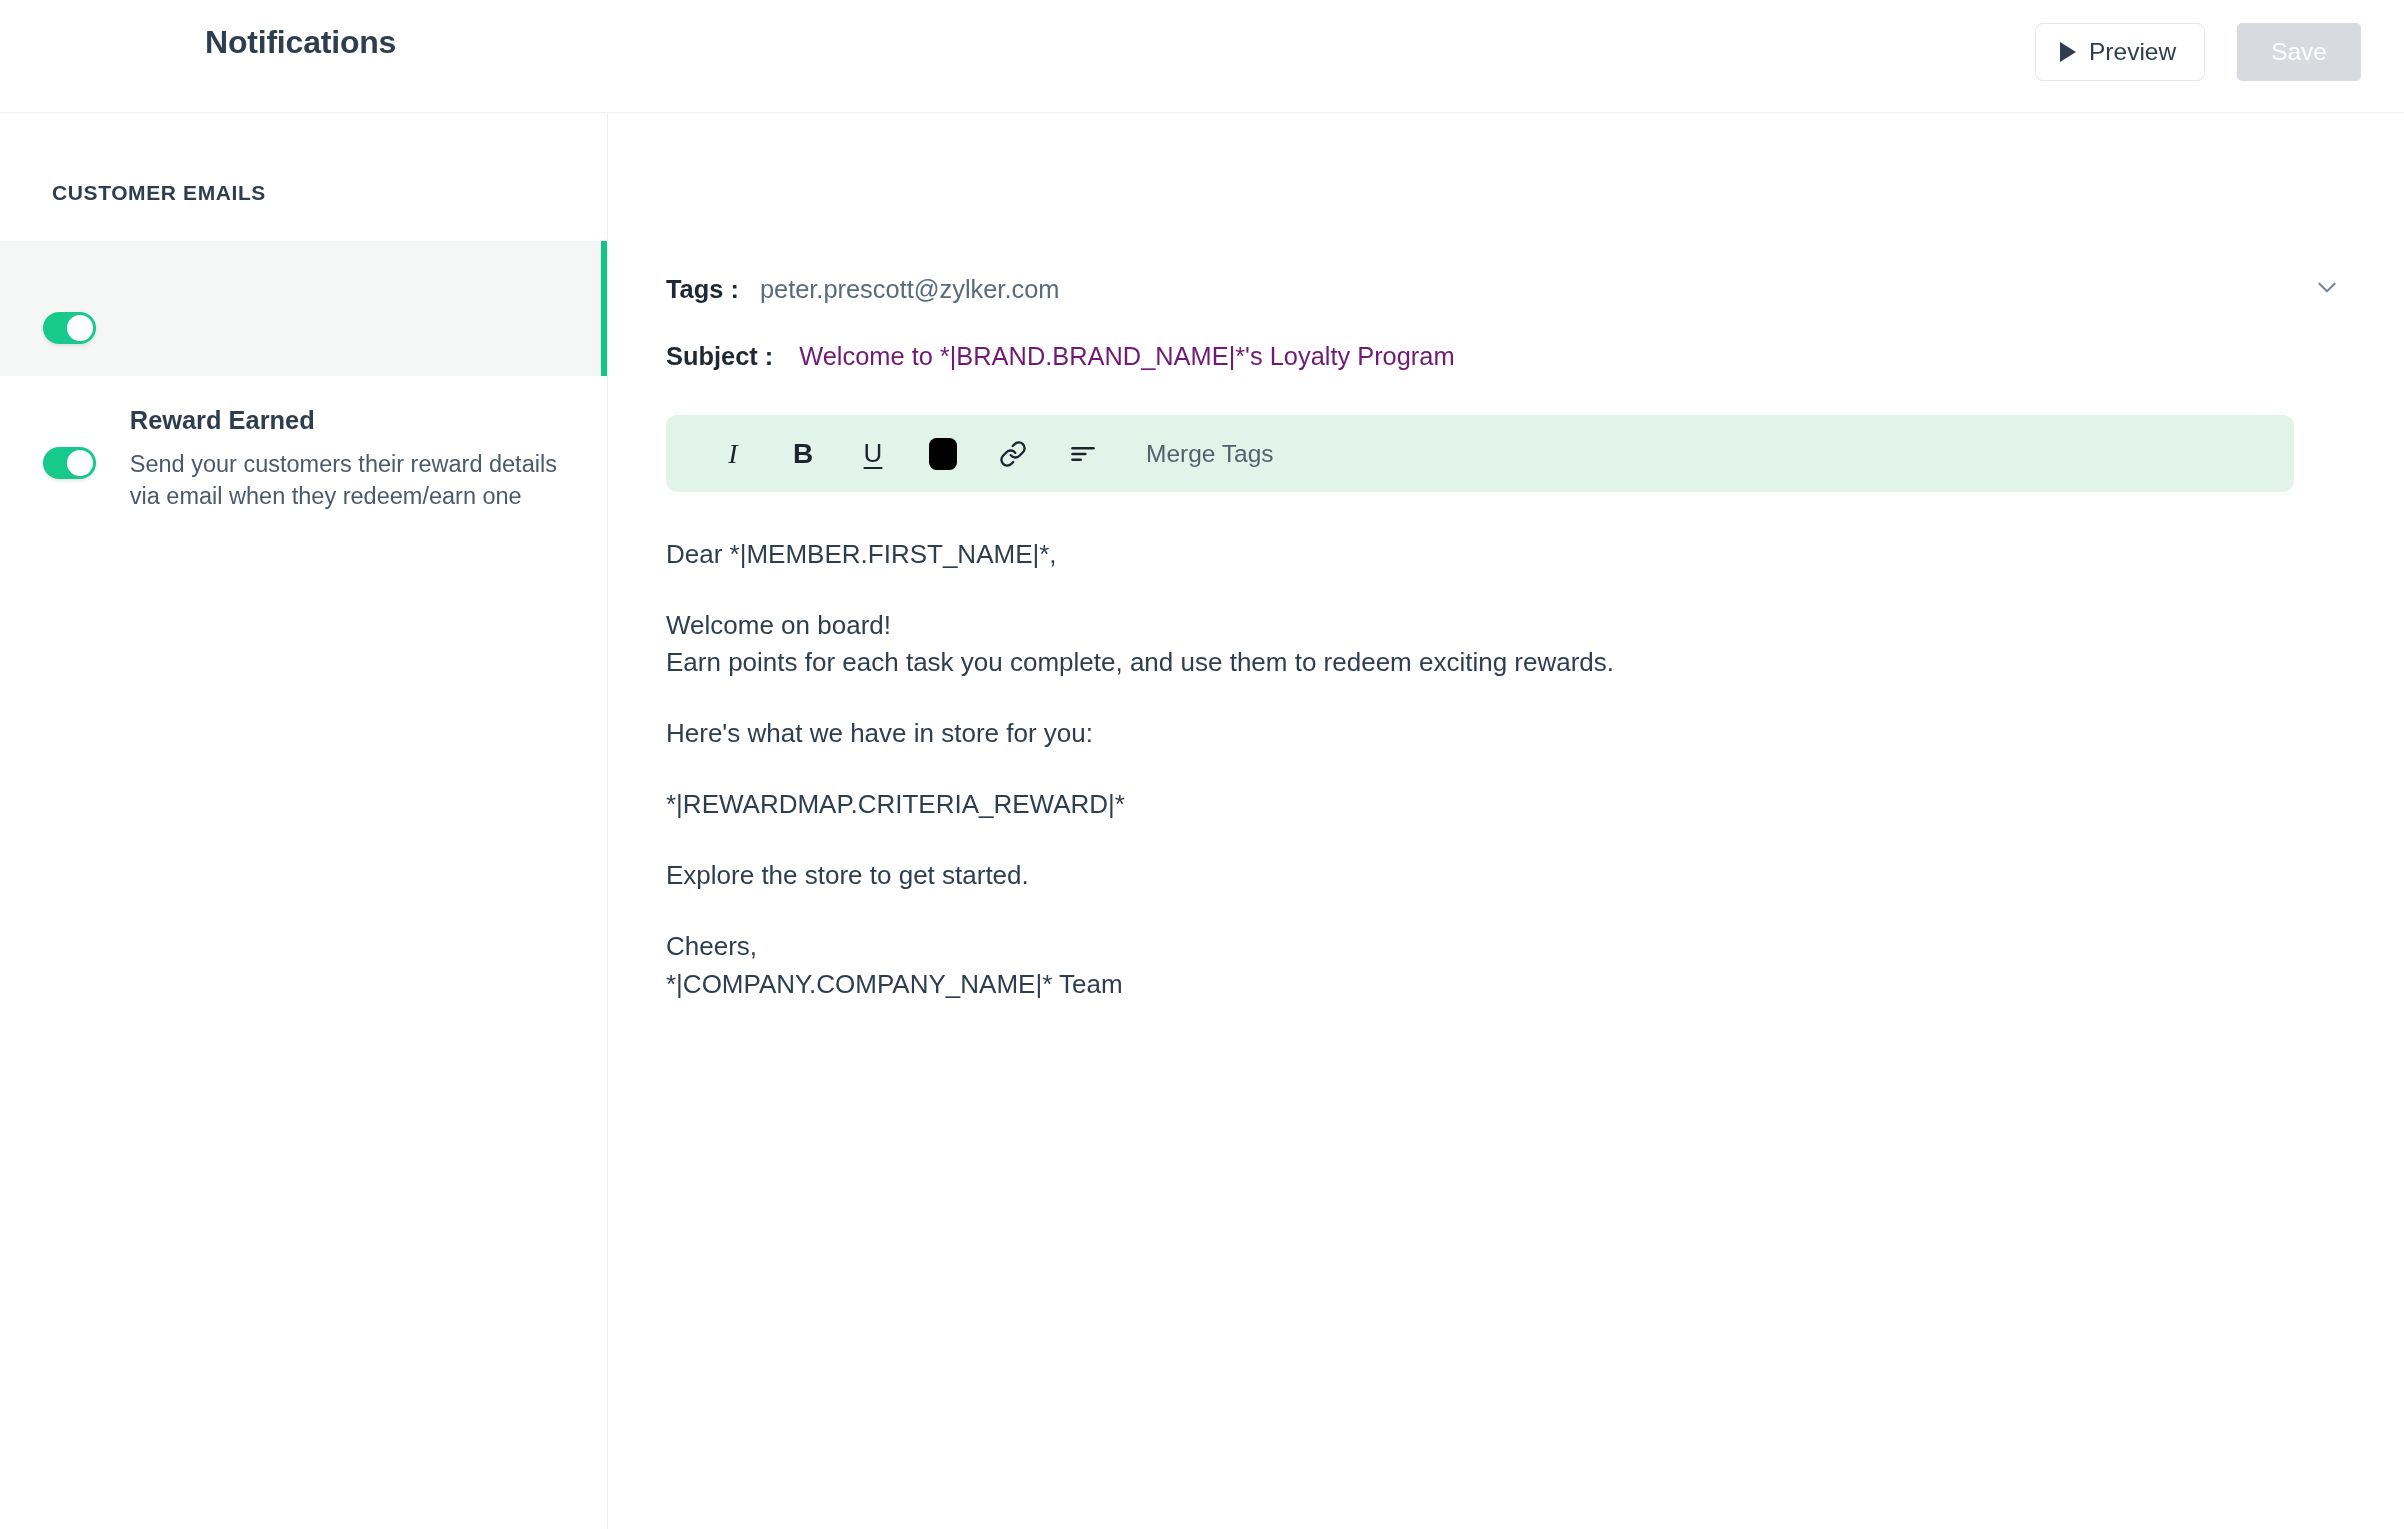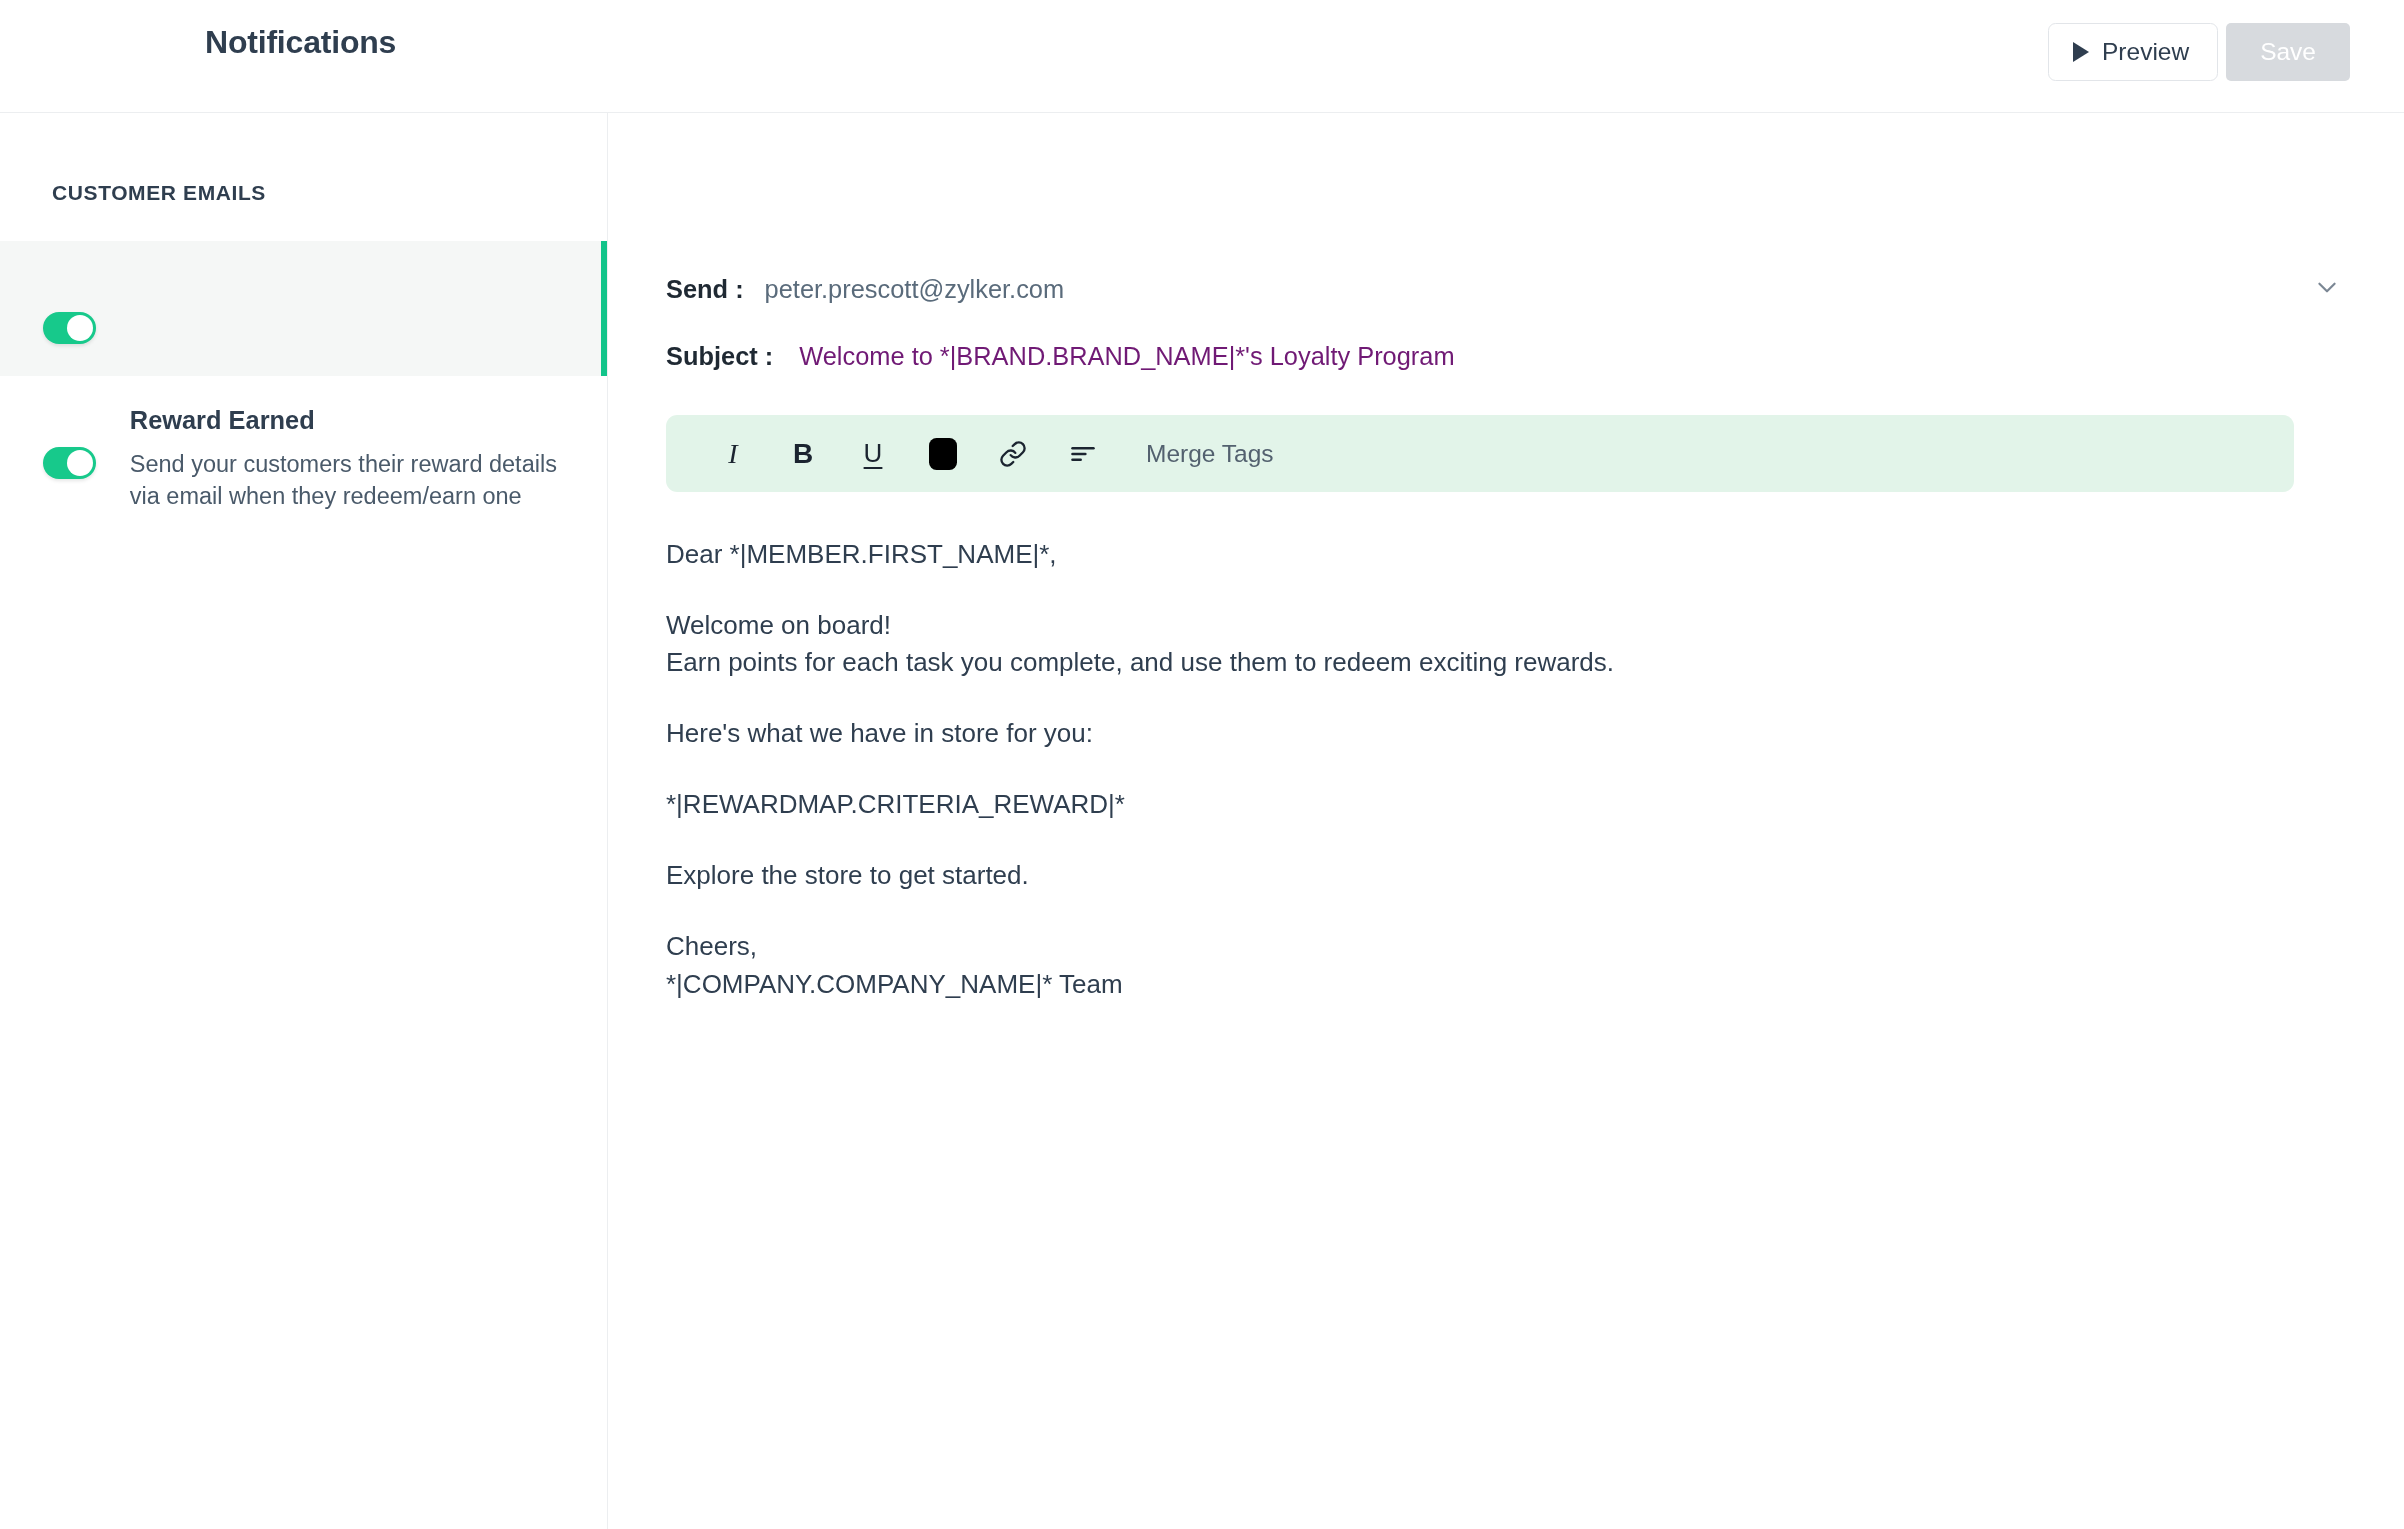--- a/index.html
+++ b/index.html
@@ -38,25 +38,25 @@
     left: 205px;
     top: 24px;
     font-size: 32px;
     font-weight: bold;
     color: #2f3e4f;
     letter-spacing: -0.2px;
   }
 
   .header-actions {
     position: absolute;
-    right: 55px;
+    right: 44px;
     top: 22.6px;
     display: flex;
     align-items: flex-end;
-    gap: 8px;
+    gap: 32px;
   }
 
   .btn-preview {
     display: flex;
     align-items: center;
     gap: 13px;
     height: 58px;
     padding: 0 28px 0 24.5px;
     background: #ffffff;
     border: 0.9px solid #e2e5e9;
@@ -329,21 +329,21 @@
             <div class="email-desc">Send your customers their reward details via email when they redeem/earn one</div>
           </div>
         </div>
 
       </div>
     </div>
 
     <div class="main">
 
       <div class="field-row field-from">
-        <span class="field-label">Send :</span>
+        <span class="field-label">Tags :</span>
         <span class="field-value">peter.prescott@zylker.com</span>
         <span class="chevron-btn">
           <svg width="26" height="26" viewBox="0 0 24 24" fill="none" stroke="#7b8794" stroke-width="2" stroke-linecap="round" stroke-linejoin="round">
             <polyline points="5 9 12 16 19 9"></polyline>
           </svg>
         </span>
       </div>
 
       <div class="field-row field-subject">
         <span class="field-label">Subject :</span>

